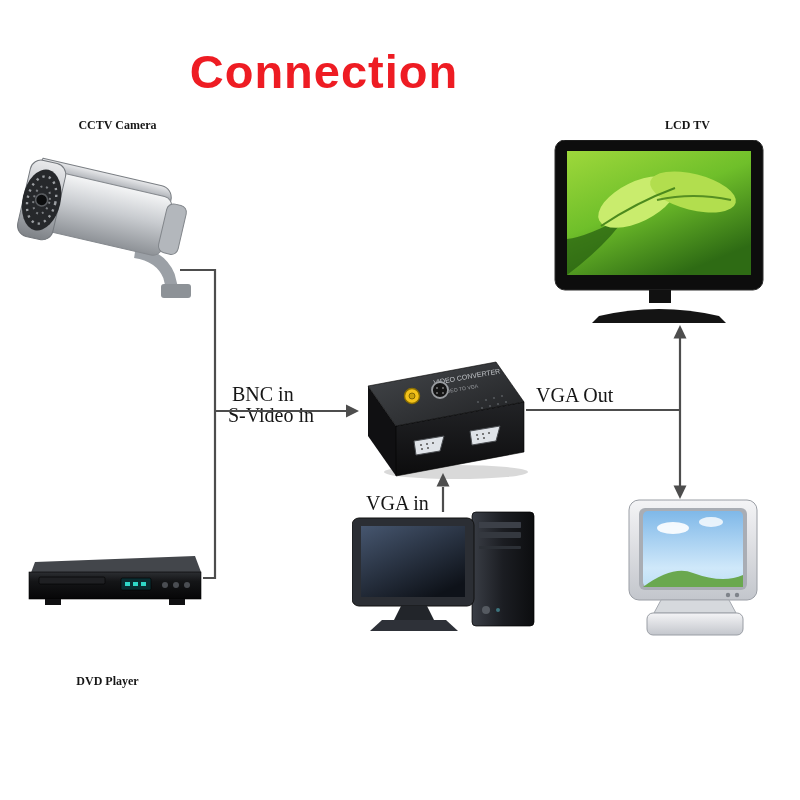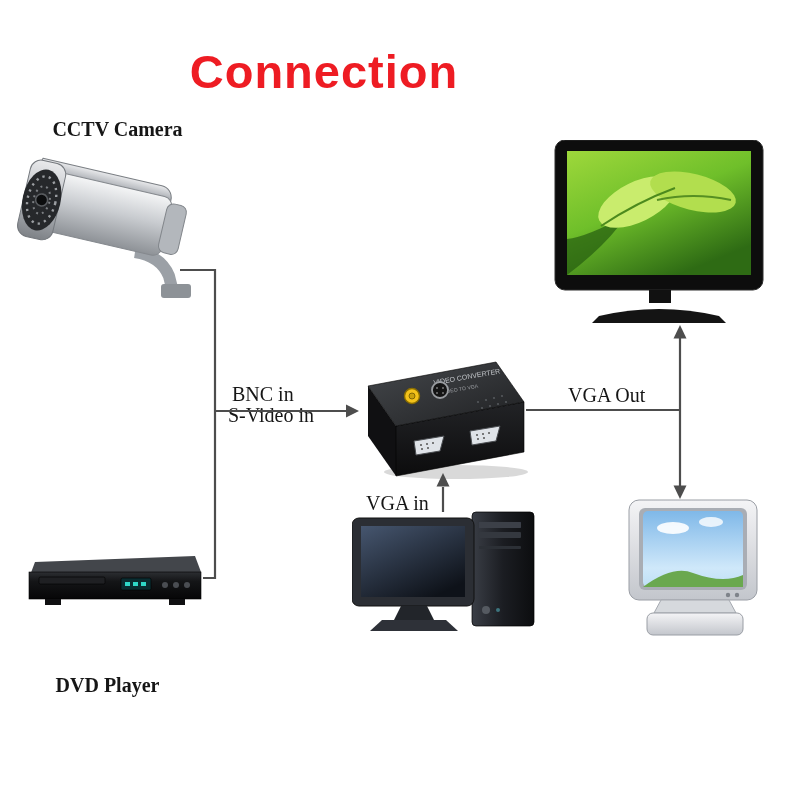--- a/index.html
+++ b/index.html
@@ -1,39 +1,40 @@
 <!DOCTYPE html>
 <html><head>
 <meta charset="utf-8">
 <style>
   html,body{margin:0;padding:0;background:#fff;}
   .stage{position:relative;width:800px;height:800px;background:#ffffff;overflow:hidden;
          font-family:"Liberation Serif", serif;}
   .title{position:absolute;top:44px;left:0;width:648px;text-align:center;
          font-family:"Liberation Sans", sans-serif;font-weight:bold;
          font-size:47px;color:#ee1c23;letter-spacing:1px;}
-  .dev-label{position:absolute;font-size:20px;font-weight:bold;color:#161616;text-align:center;}
+  .dev-label{position:absolute;font-size:12px;font-weight:bold;color:#161616;text-align:center;}
   .conn-label{position:absolute;font-size:20px;font-weight:normal;color:#161616;white-space:nowrap;}
   .dev{position:absolute;}
   svg{display:block;}
   .lines{position:absolute;left:0;top:0;pointer-events:none;}
 </style>
 </head>
 <body>
 
 <div class="stage">
 
   <div class="title">Connection</div>
 
   <div class="dev-label" style="left:30px;top:118px;width:175px;">CCTV Camera</div>
+  <div class="dev-label" style="left:610px;top:118px;width:155px;">LCD TV</div>
   <div class="dev-label" style="left:25px;top:630px;width:165px;margin-top:44px;">DVD Player</div>
 
   <div class="conn-label" style="left:232px;top:383px;">BNC in</div>
   <div class="conn-label" style="left:228px;top:404px;">S-Video in</div>
-  <div class="conn-label" style="left:568px;top:384px;">VGA Out</div>
+  <div class="conn-label" style="left:536px;top:384px;">VGA Out</div>
   <div class="conn-label" style="left:366px;top:492px;text-align:right;">VGA in</div>
 
   <div class="dev" style="left:15px;top:150px;">
     <svg width="200" height="165" viewBox="0 0 200 165">
       <defs>
         <linearGradient id="camBody" x1="0" y1="0" x2="0" y2="1">
           <stop offset="0" stop-color="#f4f5f6"></stop>
             <stop offset="0.45" stop-color="#c9ccd0"></stop>
             <stop offset="1" stop-color="#8e9297"></stop>
         </linearGradient>

